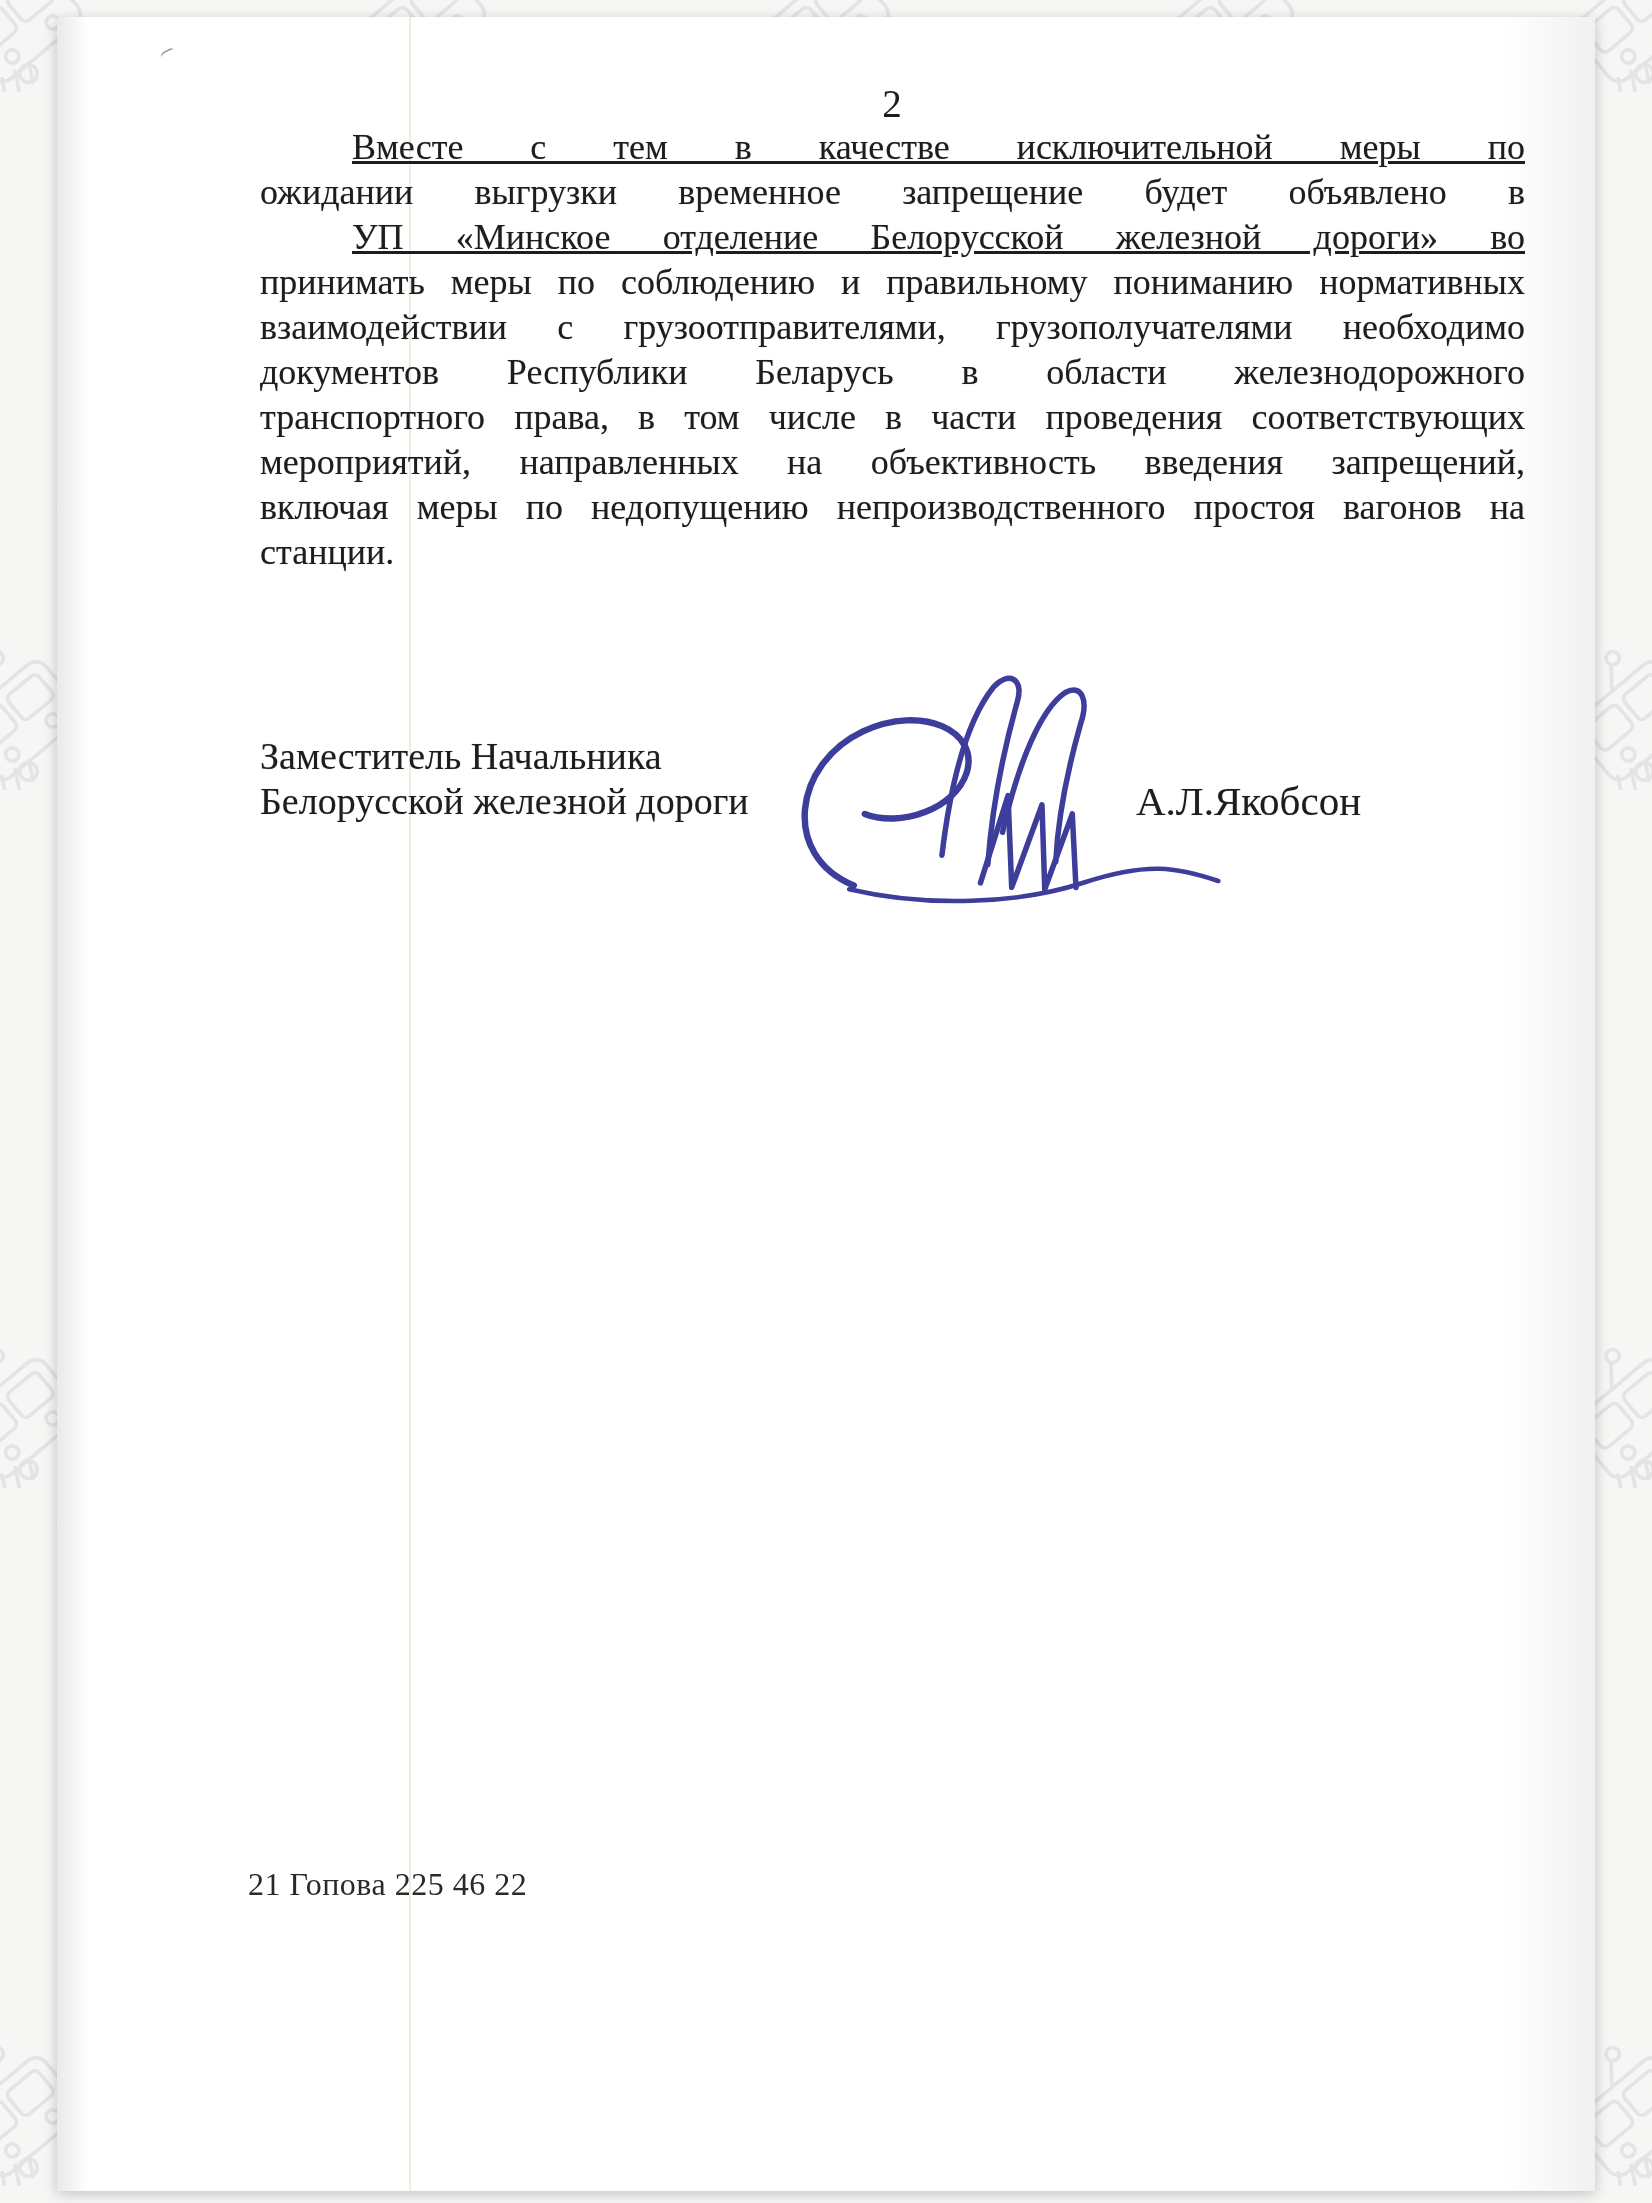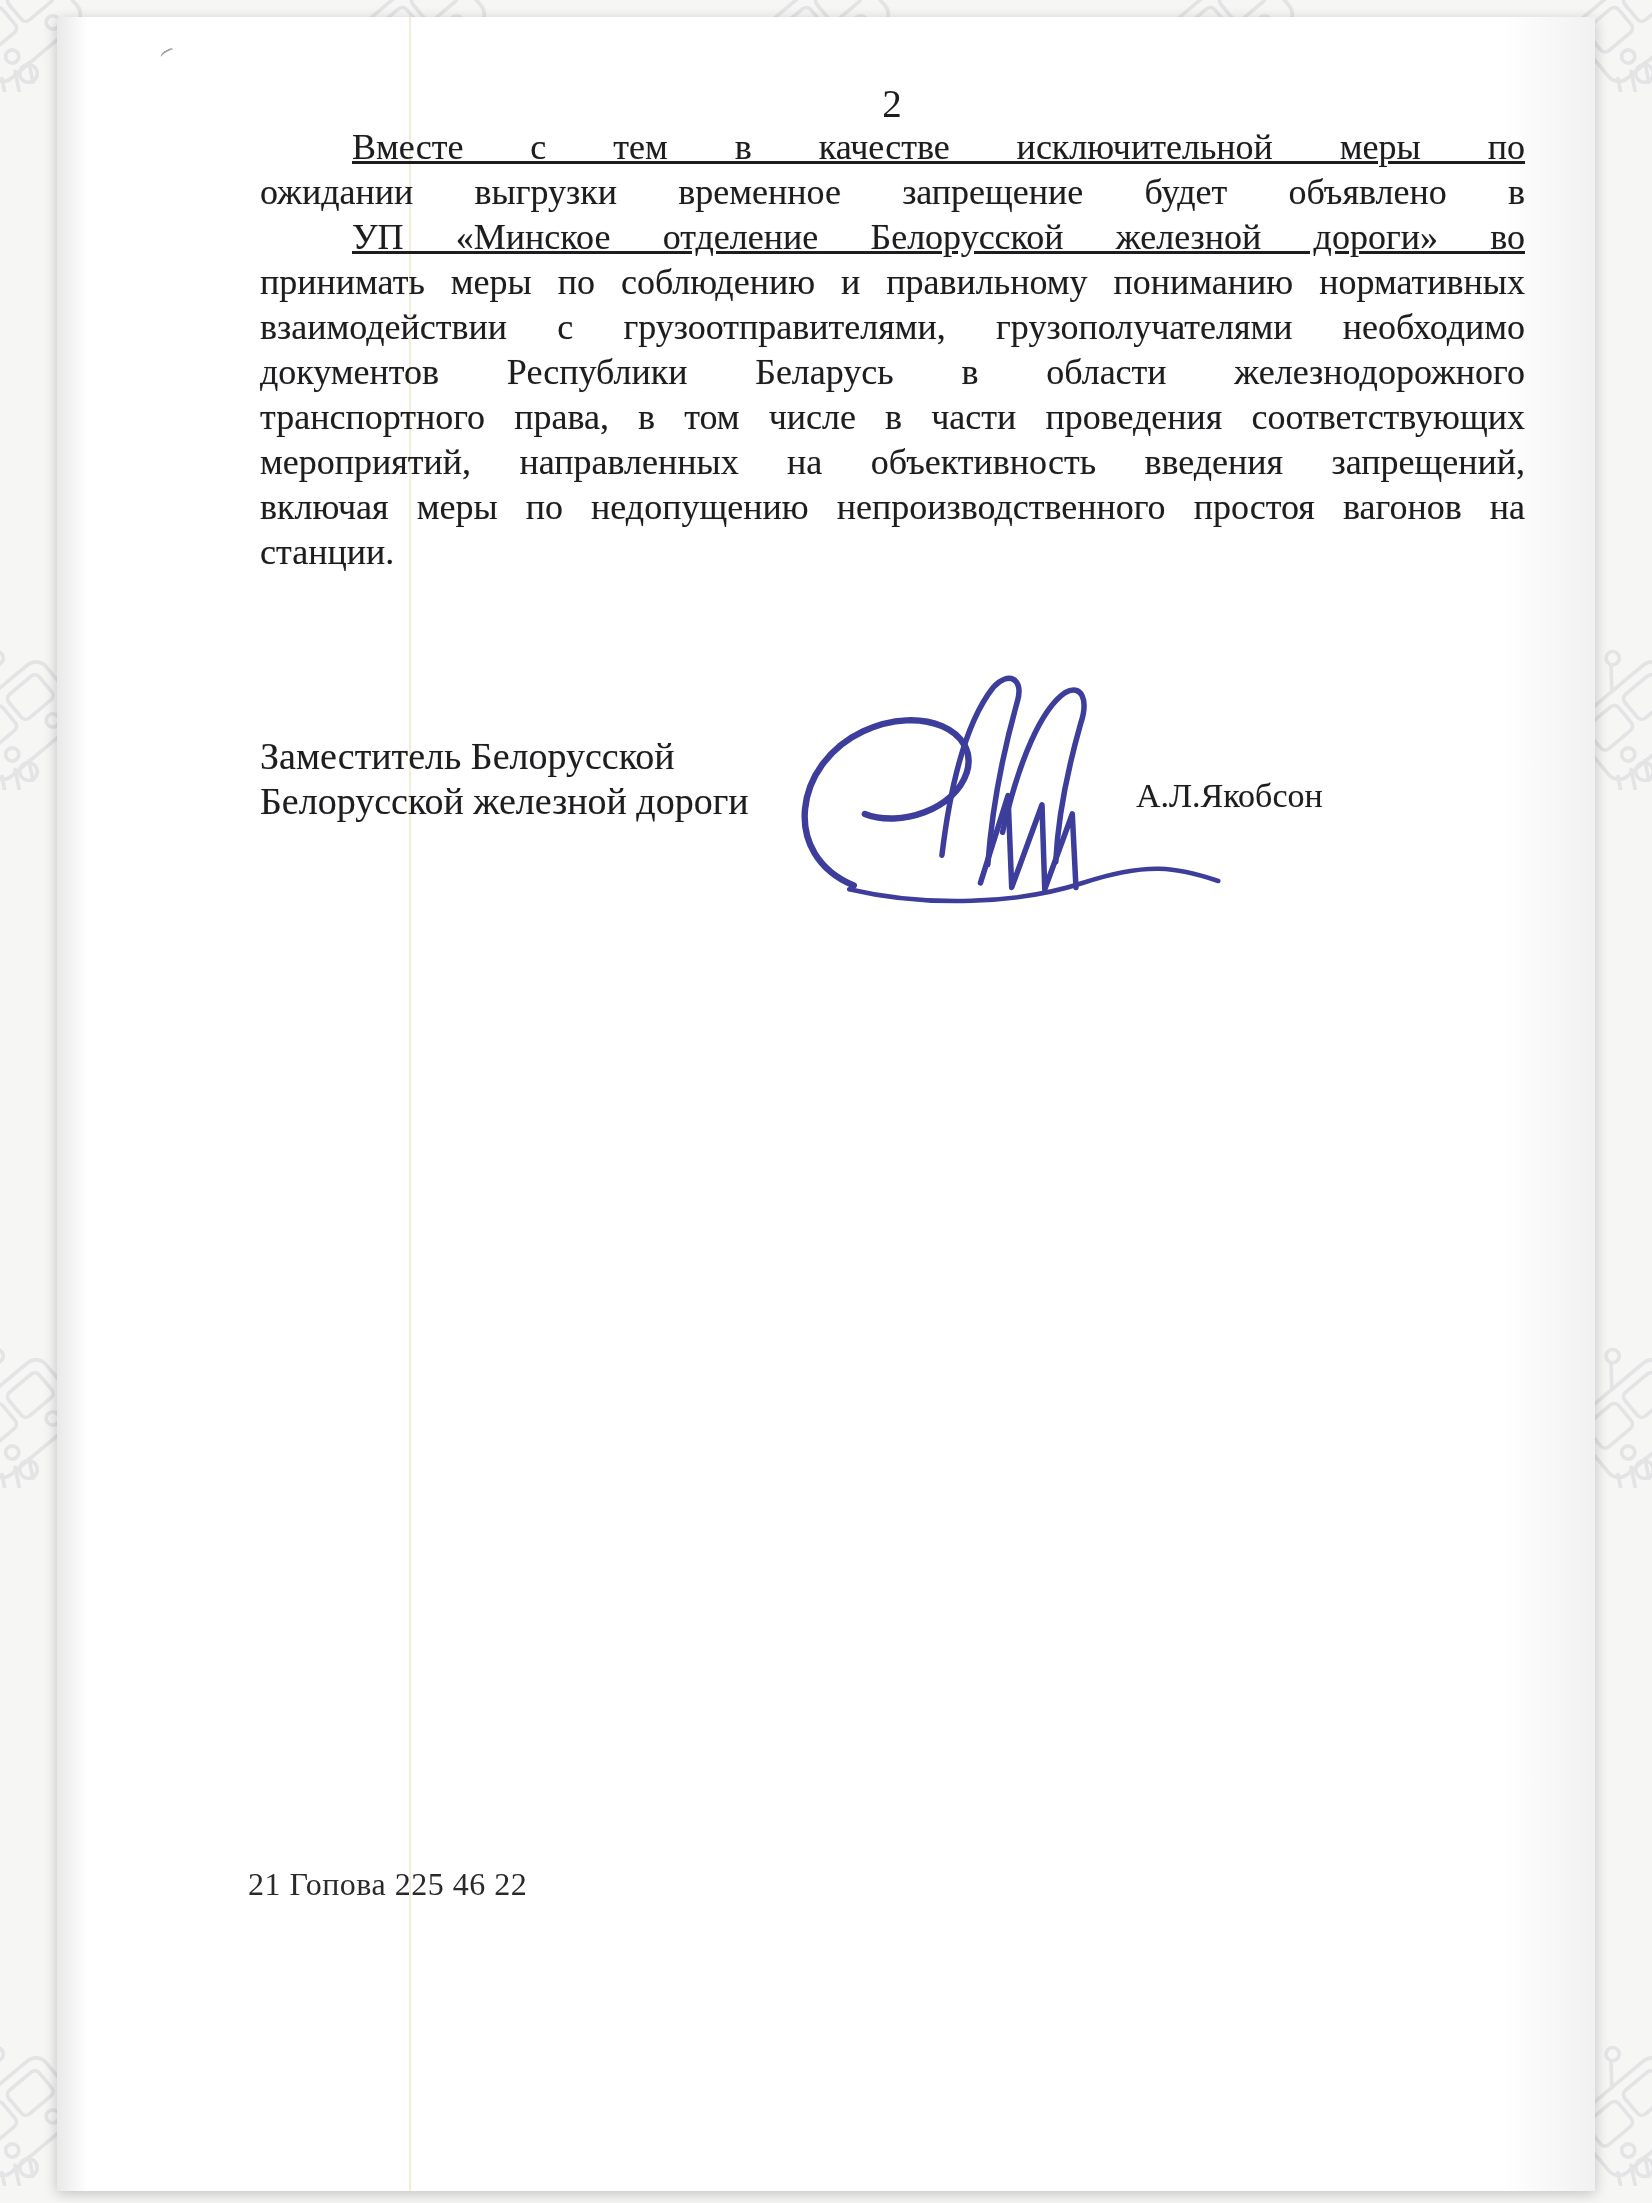--- a/index.html
+++ b/index.html
@@ -39,21 +39,21 @@
   .line{text-align:justify;text-align-last:justify;white-space:normal;}
   .line.para-first{padding-left:92px;text-decoration:underline;}
   .line.para-last{text-align-last:left;}
   #signature-titles{
     position:absolute;left:203px;top:717px;width:643px;
     font-size:38px;line-height:45px;color:#1d1d1f;
     text-shadow:0 0 0.9px rgba(29,29,31,0.35);
   }
   #signer-name{
     position:absolute;left:1079px;top:760px;width:367px;
-    font-size:34px;color:#1d1d1f;text-shadow:0 0 0.9px rgba(29,29,31,0.35);
+    font-size:41px;color:#1d1d1f;text-shadow:0 0 0.9px rgba(29,29,31,0.35);
   }
   #signature-scribble{
     position:absolute;left:705px;top:650px;width:459px;height:248px;
   }
   #footer-note{
     position:absolute;left:191px;top:1849px;
     font-size:32px;color:#2a2a2c;letter-spacing:0.5px;
   }
 </style>
 </head>
@@ -188,21 +188,21 @@
       <div class="line">принимать меры по соблюдению и правильному пониманию нормативных</div>
       <div class="line">взаимодействии с грузоотправителями, грузополучателями необходимо</div>
       <div class="line">документов Республики Беларусь в области железнодорожного</div>
       <div class="line">транспортного права, в том числе в части проведения соответствующих</div>
       <div class="line">мероприятий, направленных на объективность введения запрещений,</div>
       <div class="line">включая меры по недопущению непроизводственного простоя вагонов на</div>
       <div class="line para-last">станции.</div>
     </div>
 
   <div id="signature-titles">
-    <div class="line para-last">Заместитель Белорусской</div>
+    <div class="line para-last">Заместитель Начальника</div>
     <div class="line para-last">Белорусской железной дороги</div>
   </div>
 
   <svg id="signature-scribble" viewBox="0 0 500 270">
     <g fill="none" stroke-linecap="round" stroke-linejoin="round">
       <path class="ink" stroke-width="7" d="M100 238 C 20 205, 35 105, 110 70 C 175 40, 237 70, 223 115 C 210 155, 150 175, 112 160" stroke="#3d3d9c"></path>
       <path class="ink" stroke-width="6" d="M196 205 C 205 130, 222 60, 252 22 C 268 4, 286 12, 278 38 C 262 95, 250 160, 246 215" stroke="#3d3d9c"></path>
       <path class="ink" stroke-width="6" d="M262 180 C 280 100, 305 45, 330 28 C 348 18, 356 35, 347 62 C 332 115, 322 170, 320 212" stroke="#3d3d9c"></path>
       <path class="ink" stroke-width="6" d="M238 235 L 268 140 L 272 240 L 305 150 L 308 242 L 338 160 L 342 240" stroke="#3d3d9c"></path>
       <path class="ink" stroke-width="5" d="M95 242 C 180 262, 280 258, 350 235 C 420 212, 452 218, 497 233" stroke="#3d3d9c"></path>

